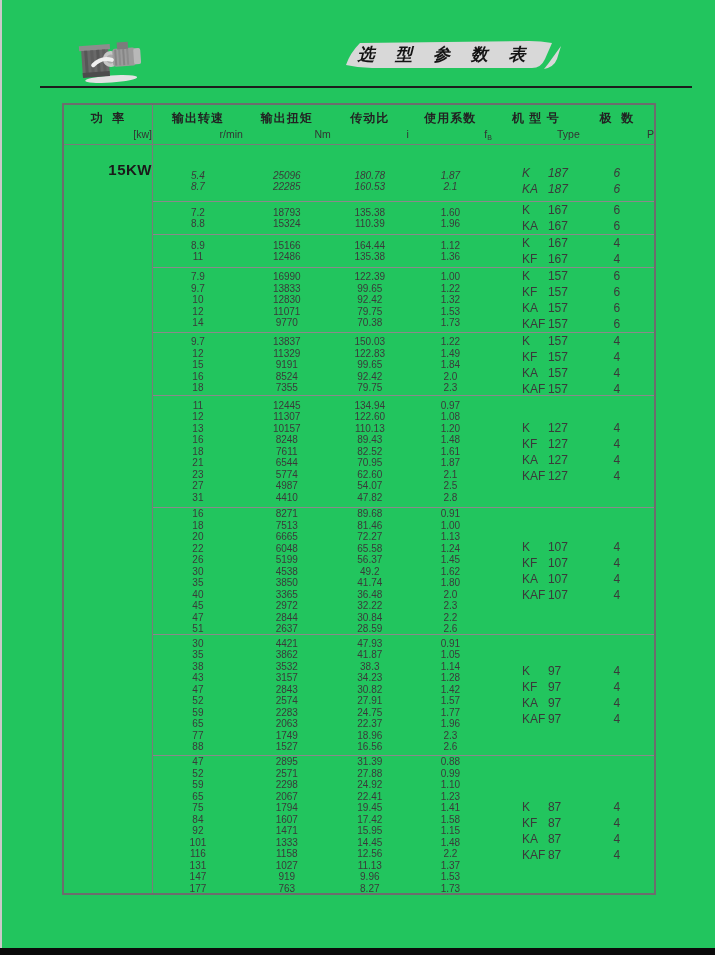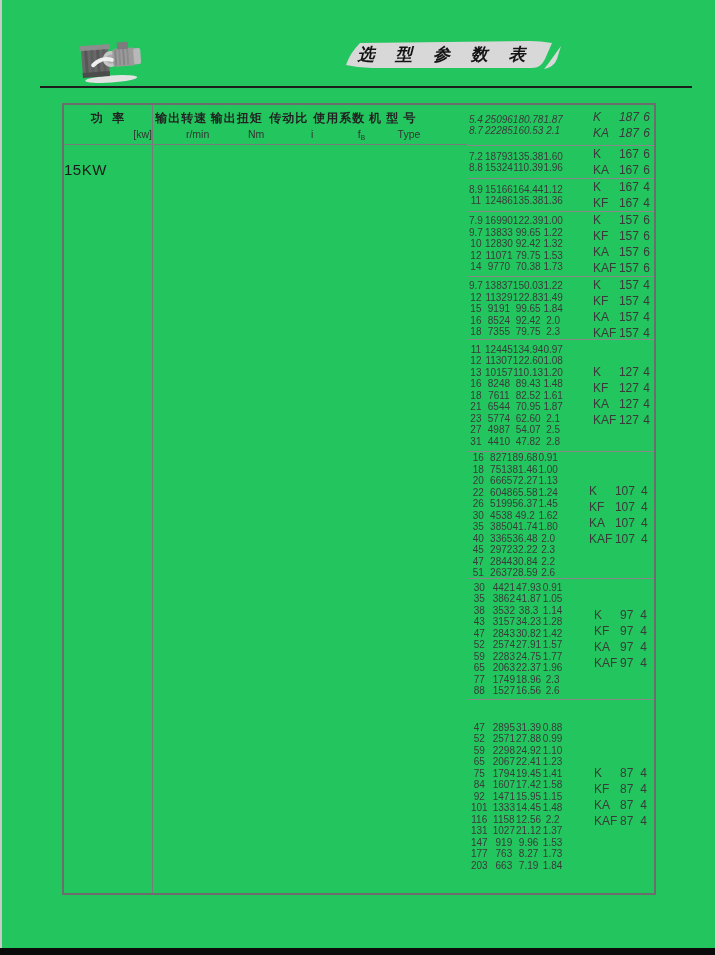--- a/index.html
+++ b/index.html
@@ -25,23 +25,23 @@
 
   
   .sel-table {
     position:absolute; left:62px; top:103px; width:594px; height:792px;
     border:2px solid #6d6d6d; display:flex;
   }
   .power-col { width:89px; border-right:1.5px solid #7a7a7a; display:flex; flex-direction:column; }
   .power-head { height:40px; border-bottom:1.5px solid #7a7a7a; text-align:center; padding-top:6px; }
   .head-cn { font-size:12px; font-weight:bold; letter-spacing:1px; color:#222; line-height:15px; white-space:pre; }
   .head-unit { font-size:10.5px; color:#333; line-height:15px; margin-top:1px;text-align:right; }
-  .power-value { text-align:left; padding-top:16px; font-size:15px; font-weight:normal; color:#1a1a1a; letter-spacing:0.5px; }
-
-  .data-col { flex:1; display:flex; flex-direction:row; overflow:hidden; }
+  .power-value { text-align:right; padding-top:16px; font-size:15px; font-weight:bold; color:#1a1a1a; letter-spacing:0.5px; }
+
+  .data-col { flex:1; display:flex; flex-direction:column; overflow:hidden;gap:16px; }
   .data-head { height:40px; border-bottom:1.5px solid #7a7a7a; display:grid;
     grid-template-columns:92fr 90fr 80fr 85fr 90fr 76fr; }
   .data-head .hcell { text-align:center; padding-top:6px; }
   .sub-b { font-size:7px; vertical-align:-2px; }
 
   .groups { flex:1; display:flex; flex-direction:column; overflow:hidden; }
   .group { display:grid; grid-template-columns:92fr 90fr 80fr 85fr 90fr 76fr; border-bottom:1px solid #8a8a8a; overflow:hidden; }
   .group:last-child { border-bottom:none; flex:1; }
   .cell { display:flex; flex-direction:column; justify-content:center; }
   .cell.num { text-align:center; }
@@ -117,20 +117,24 @@
           <div class="head-unit">i</div>
         </div>
         <div class="hcell">
           <div class="head-cn">使用系数</div>
           <div class="head-unit"><span>f</span><span class="sub-b">B</span></div>
         </div>
         <div class="hcell">
           <div class="head-cn">机 型 号</div>
           <div class="head-unit">Type</div>
         </div>
+        <div class="hcell">
+          <div class="head-cn">极  数</div>
+          <div class="head-unit">P</div>
+        </div>
       </div>
       <div class="groups" id="groups">
           <div class="group" style="height: 41px; font-style: italic;">
             <div class="cell num">
               <div class="line">5.4</div>
               <div class="line">8.7</div>
             </div>
             <div class="cell num">
               <div class="line">25096</div>
               <div class="line">22285</div>
@@ -508,21 +512,21 @@
             <div class="cell num">
               <div class="line">31.39</div>
               <div class="line">27.88</div>
               <div class="line">24.92</div>
               <div class="line">22.41</div>
               <div class="line">19.45</div>
               <div class="line">17.42</div>
               <div class="line">15.95</div>
               <div class="line">14.45</div>
               <div class="line">12.56</div>
-              <div class="line">21.12</div>
+              <div class="line">11.13</div>
               <div class="line">9.96</div>
               <div class="line">8.27</div>
               <div class="line">7.19</div>
             </div>
             <div class="cell num">
               <div class="line">0.88</div>
               <div class="line">0.99</div>
               <div class="line">1.10</div>
               <div class="line">1.23</div>
               <div class="line">1.41</div>

